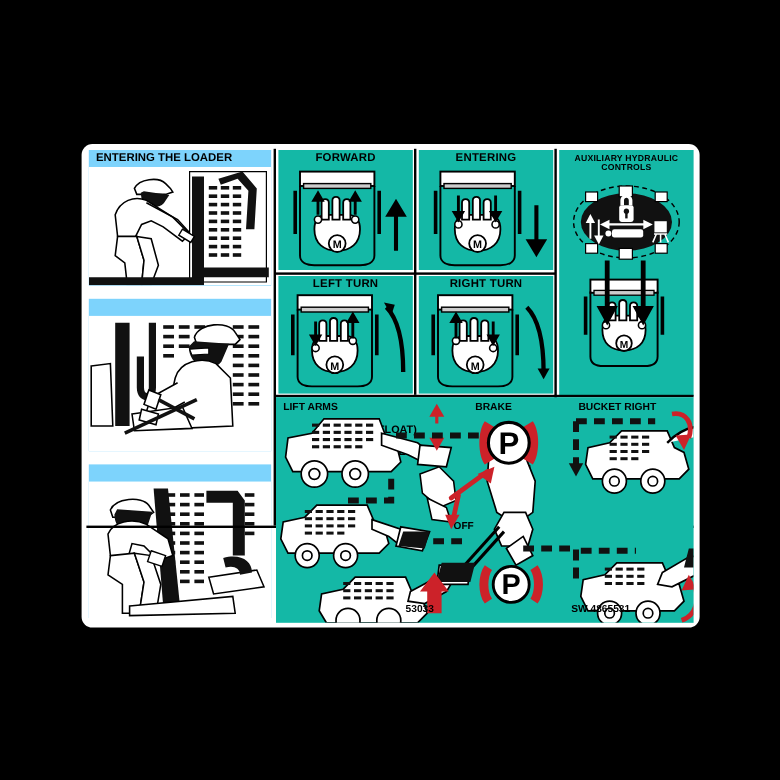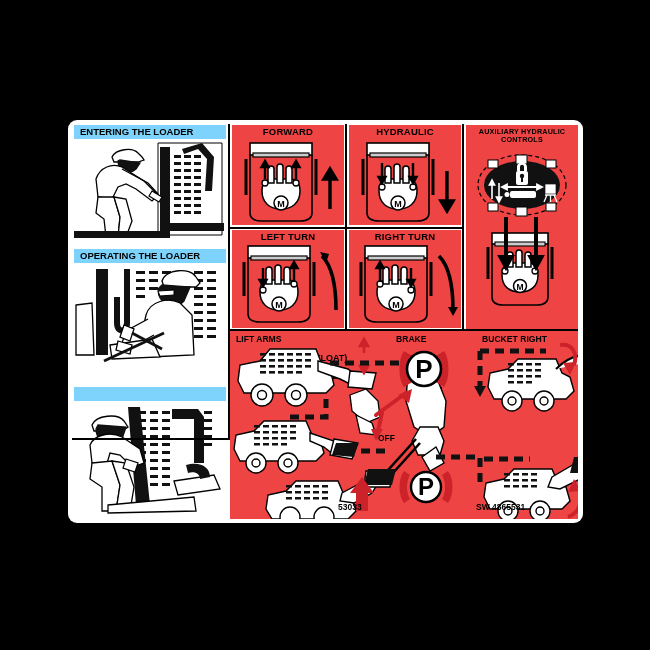--- a/index.html
+++ b/index.html
@@ -6,21 +6,21 @@
   body{width:650px;height:650px;overflow:hidden;font-family:"Liberation Sans",sans-serif;}
   #stage{position:relative;width:650px;height:650px;background:#000;}
 
   .card{
     position:absolute;left:68px;top:120px;width:515px;height:403px;
     background:#fff;border-radius:9px;box-sizing:border-box;
     overflow:hidden;
   }
 
   
-  .panel{position:absolute;box-sizing:border-box;background:#ef4444;overflow:hidden;}
+  .panel{position:absolute;box-sizing:border-box;background:#14b8a6;overflow:hidden;}
   .ttl{
     text-align:center;font-weight:bold;color:#000;
     letter-spacing:.2px;line-height:1.05;white-space:nowrap;
   }
   .rule{position:absolute;background:#000;}
 
   
   .photo{position:absolute;background:#7dd3fc;overflow:hidden;}
   .ph-title{font-size:9.5px;font-weight:bold;padding:1px 0 1px 6px;text-align:left;}
   .ph-art{position:absolute;left:0;right:0;bottom:0;top:14px;overflow:hidden;}
@@ -97,21 +97,20 @@
           </g>
 
           <path d="M78 52 l10 6 l-3 5 l-10 -6 z" fill="#fff" stroke="#000" stroke-width="1.2"></path>
 
           <path d="M0 92 L96 92 L96 99 L0 99 Z" fill="#111"></path>
         </svg>
       </div>
     </div>
 
     <div class="photo" style="left:6px;top:129px;width:152px;height:127px;">
-      <div class="ph-title">OPERATING THE LOADER</div>
       <div class="ph-art">
         <svg viewBox="0 0 152 113" width="152" height="113">
           <rect x="0" y="0" width="152" height="113" fill="#fff"></rect>
 
           <path d="M22 6 L34 6 L34 92 L22 92 Z" fill="#111"></path>
           <path d="M44 6 L56 6 L56 60 C56 74 40 74 40 60 L40 34 L46 34 L46 60 C46 66 50 66 50 60 L50 6 Z" fill="#111"></path>
 
           <g fill="#111">
             <rect x="62" y="8" width="9" height="3"></rect>
               <rect x="75" y="8" width="9" height="3"></rect>
@@ -256,21 +255,21 @@
         <path d="M33 40 L33 24 M33 22 l-3.5 6 l7 0 z" stroke="#000" stroke-width="2.4" fill="#000"></path>
         <path d="M64 40 L64 24 M64 22 l-3.5 6 l7 0 z" stroke="#000" stroke-width="2.4" fill="#000"></path>
 
         <path d="M98 70 L98 36 M98 30 l-6 10 l12 0 z" stroke="#000" stroke-width="3.4" fill="#000"></path>
       </svg>
     </div>
 
     <div class="rule" style="left:277px;top:4px;width:2px;height:205px;"></div>
 
     <div class="panel" style="left:281px;top:5px;width:112px;height:100px;">
-      <div class="ttl" style="font-size:9.5px;margin-top:2px;">HYDRAULIC</div>
+      <div class="ttl" style="font-size:9.5px;margin-top:2px;">ENTERING</div>
       <svg viewBox="0 0 112 84" width="112" height="84" style="position:absolute;left:0;top:14px;">
         <rect x="18" y="4" width="62" height="12" fill="#fff" stroke="#000" stroke-width="1.6"></rect>
         <rect x="21" y="14" width="56" height="4" fill="#ccc" stroke="#000" stroke-width="1.2"></rect>
         <path d="M18 16 L18 74 C18 80 24 82 30 82 L68 82 C74 82 80 80 80 74 L80 16" fill="none" stroke="#000" stroke-width="1.6"></path>
         <path d="M14 20 L14 56 M84 20 L84 56" stroke="#000" stroke-width="3"></path>
         <path d="M30 52 C30 44 34 40 40 40 L58 40 C64 40 68 44 68 52 C68 64 60 70 49 70 C38 70 30 64 30 52 Z" fill="#fff" stroke="#000" stroke-width="1.5"></path>
         <path d="M36 44 L36 30 C36 26 42 26 42 30 L42 44 Z" fill="#fff" stroke="#000" stroke-width="1.5"></path>
         <path d="M45 44 L45 28 C45 24 51 24 51 28 L51 44 Z" fill="#fff" stroke="#000" stroke-width="1.5"></path>
         <path d="M54 44 L54 30 C54 26 60 26 60 30 L60 44 Z" fill="#fff" stroke="#000" stroke-width="1.5"></path>
         <circle cx="49" cy="64" r="7" fill="#fff" stroke="#000" stroke-width="1.5"></circle>

